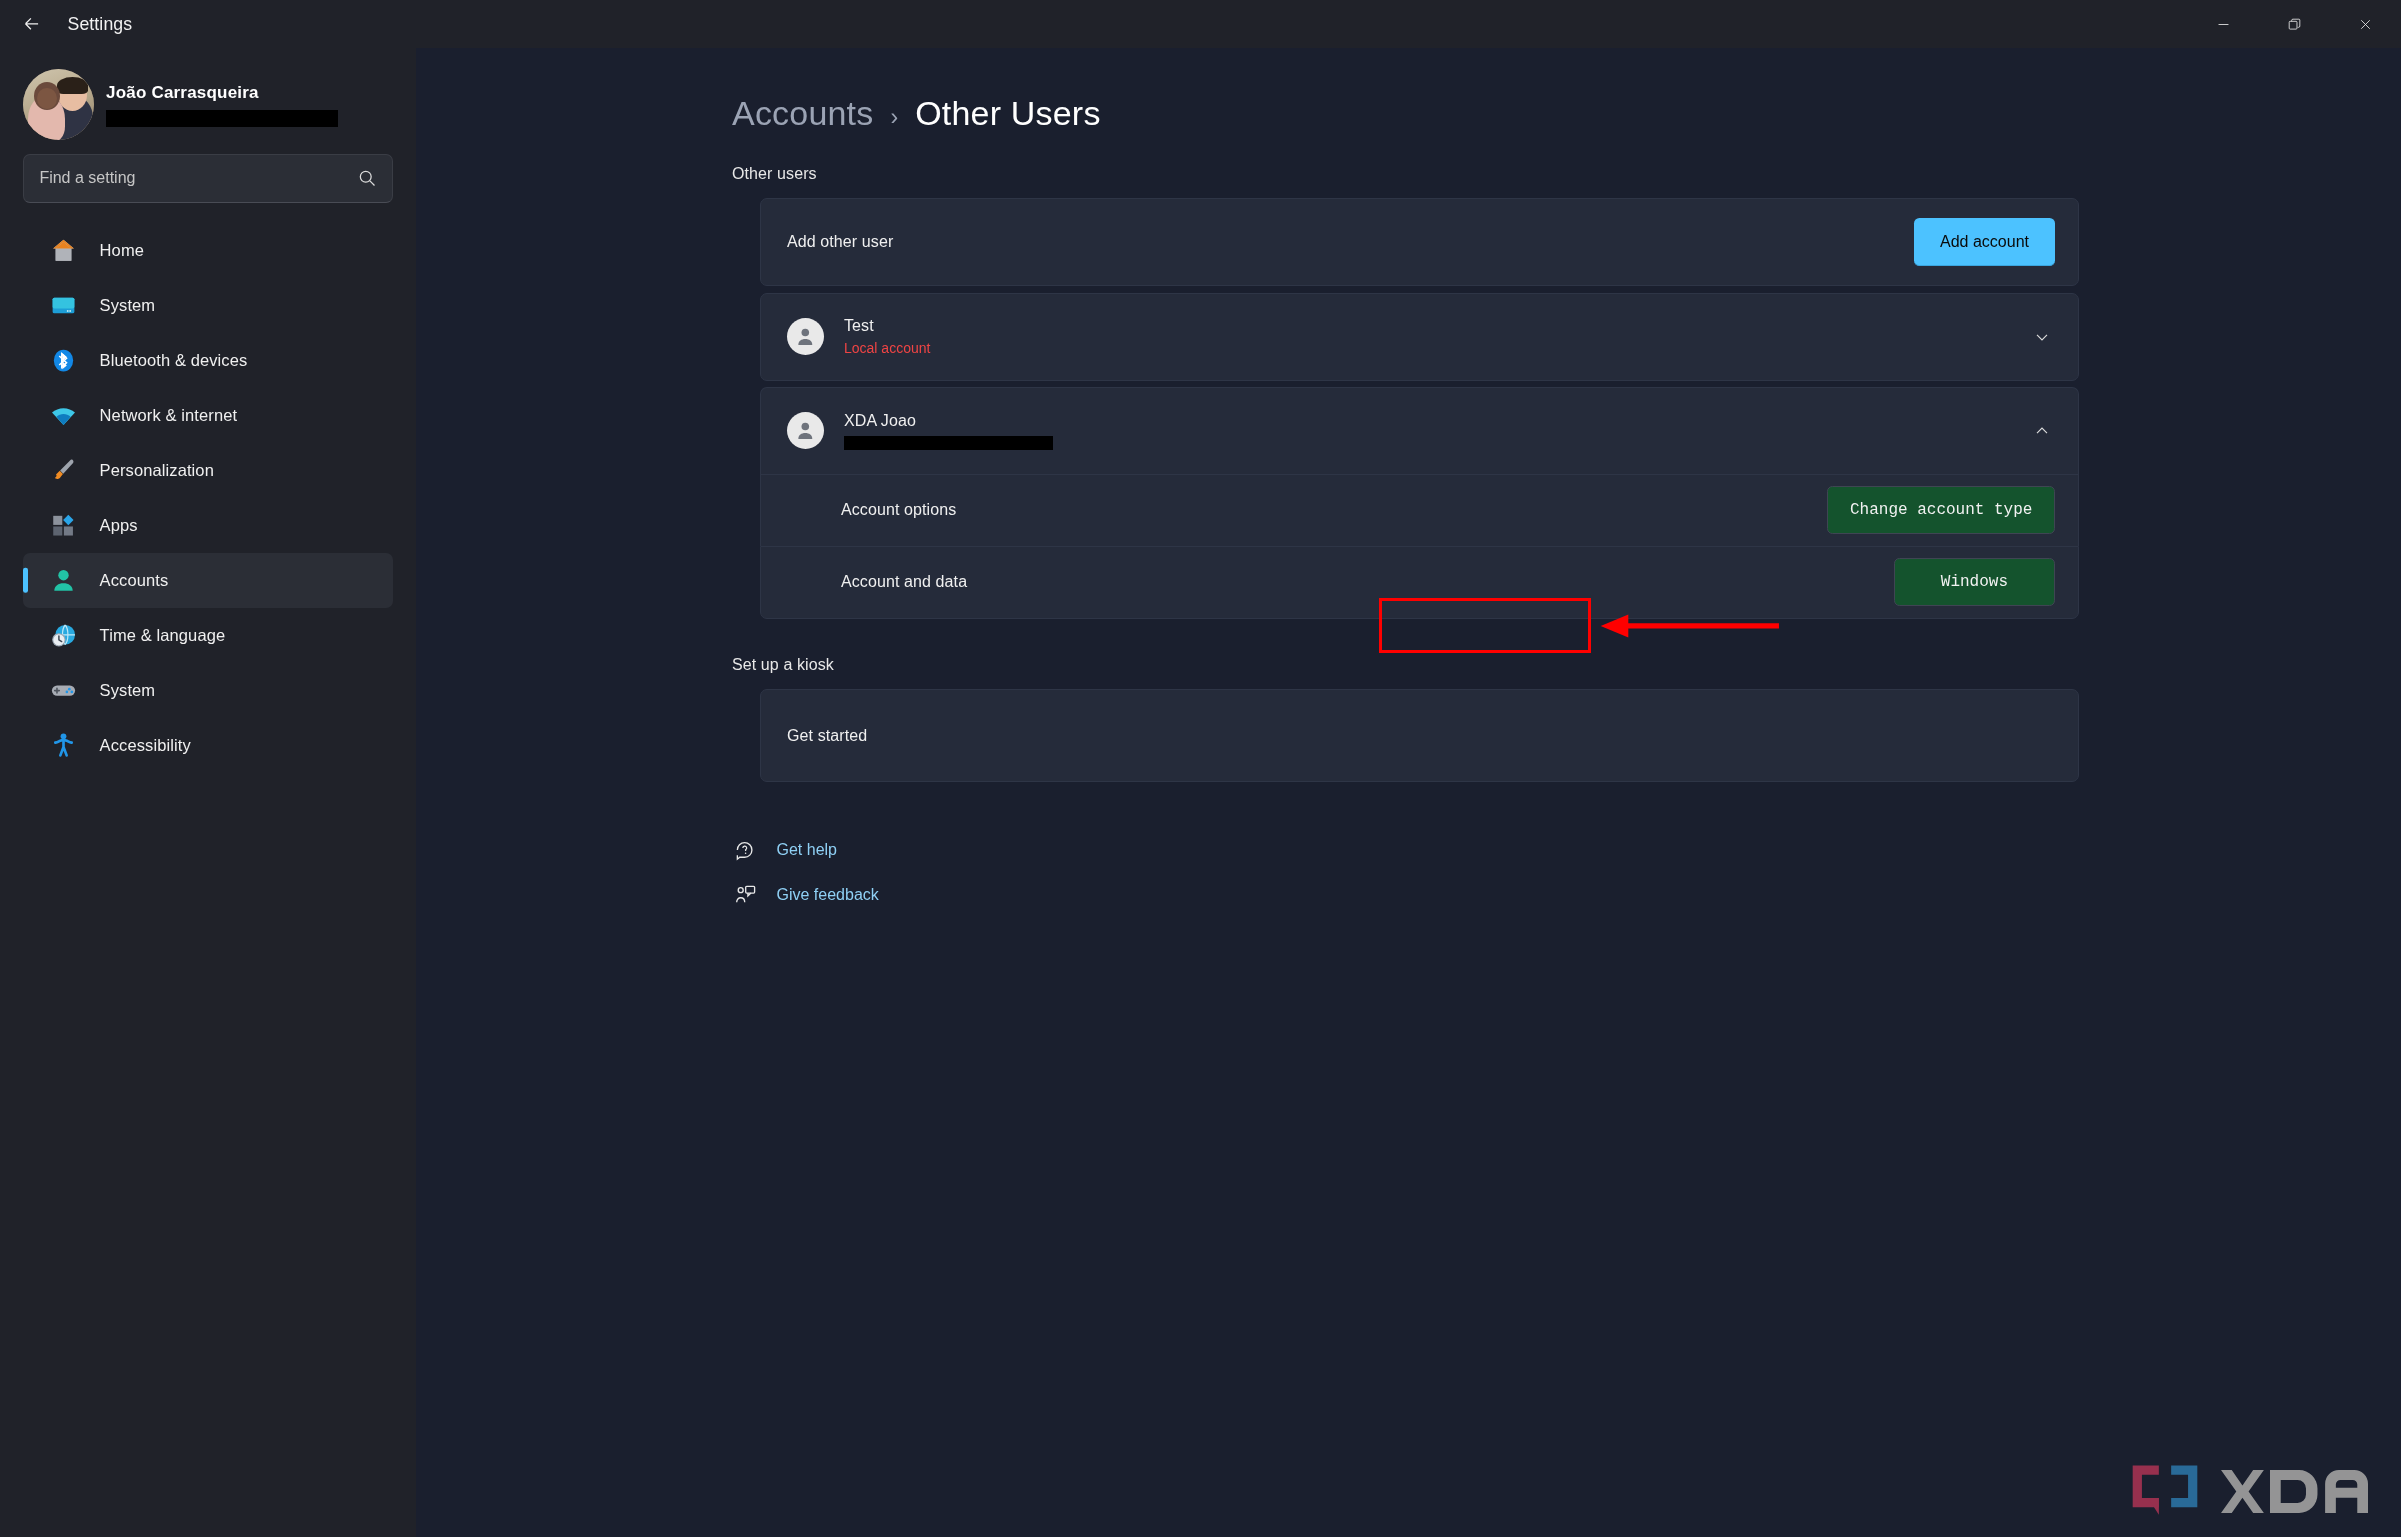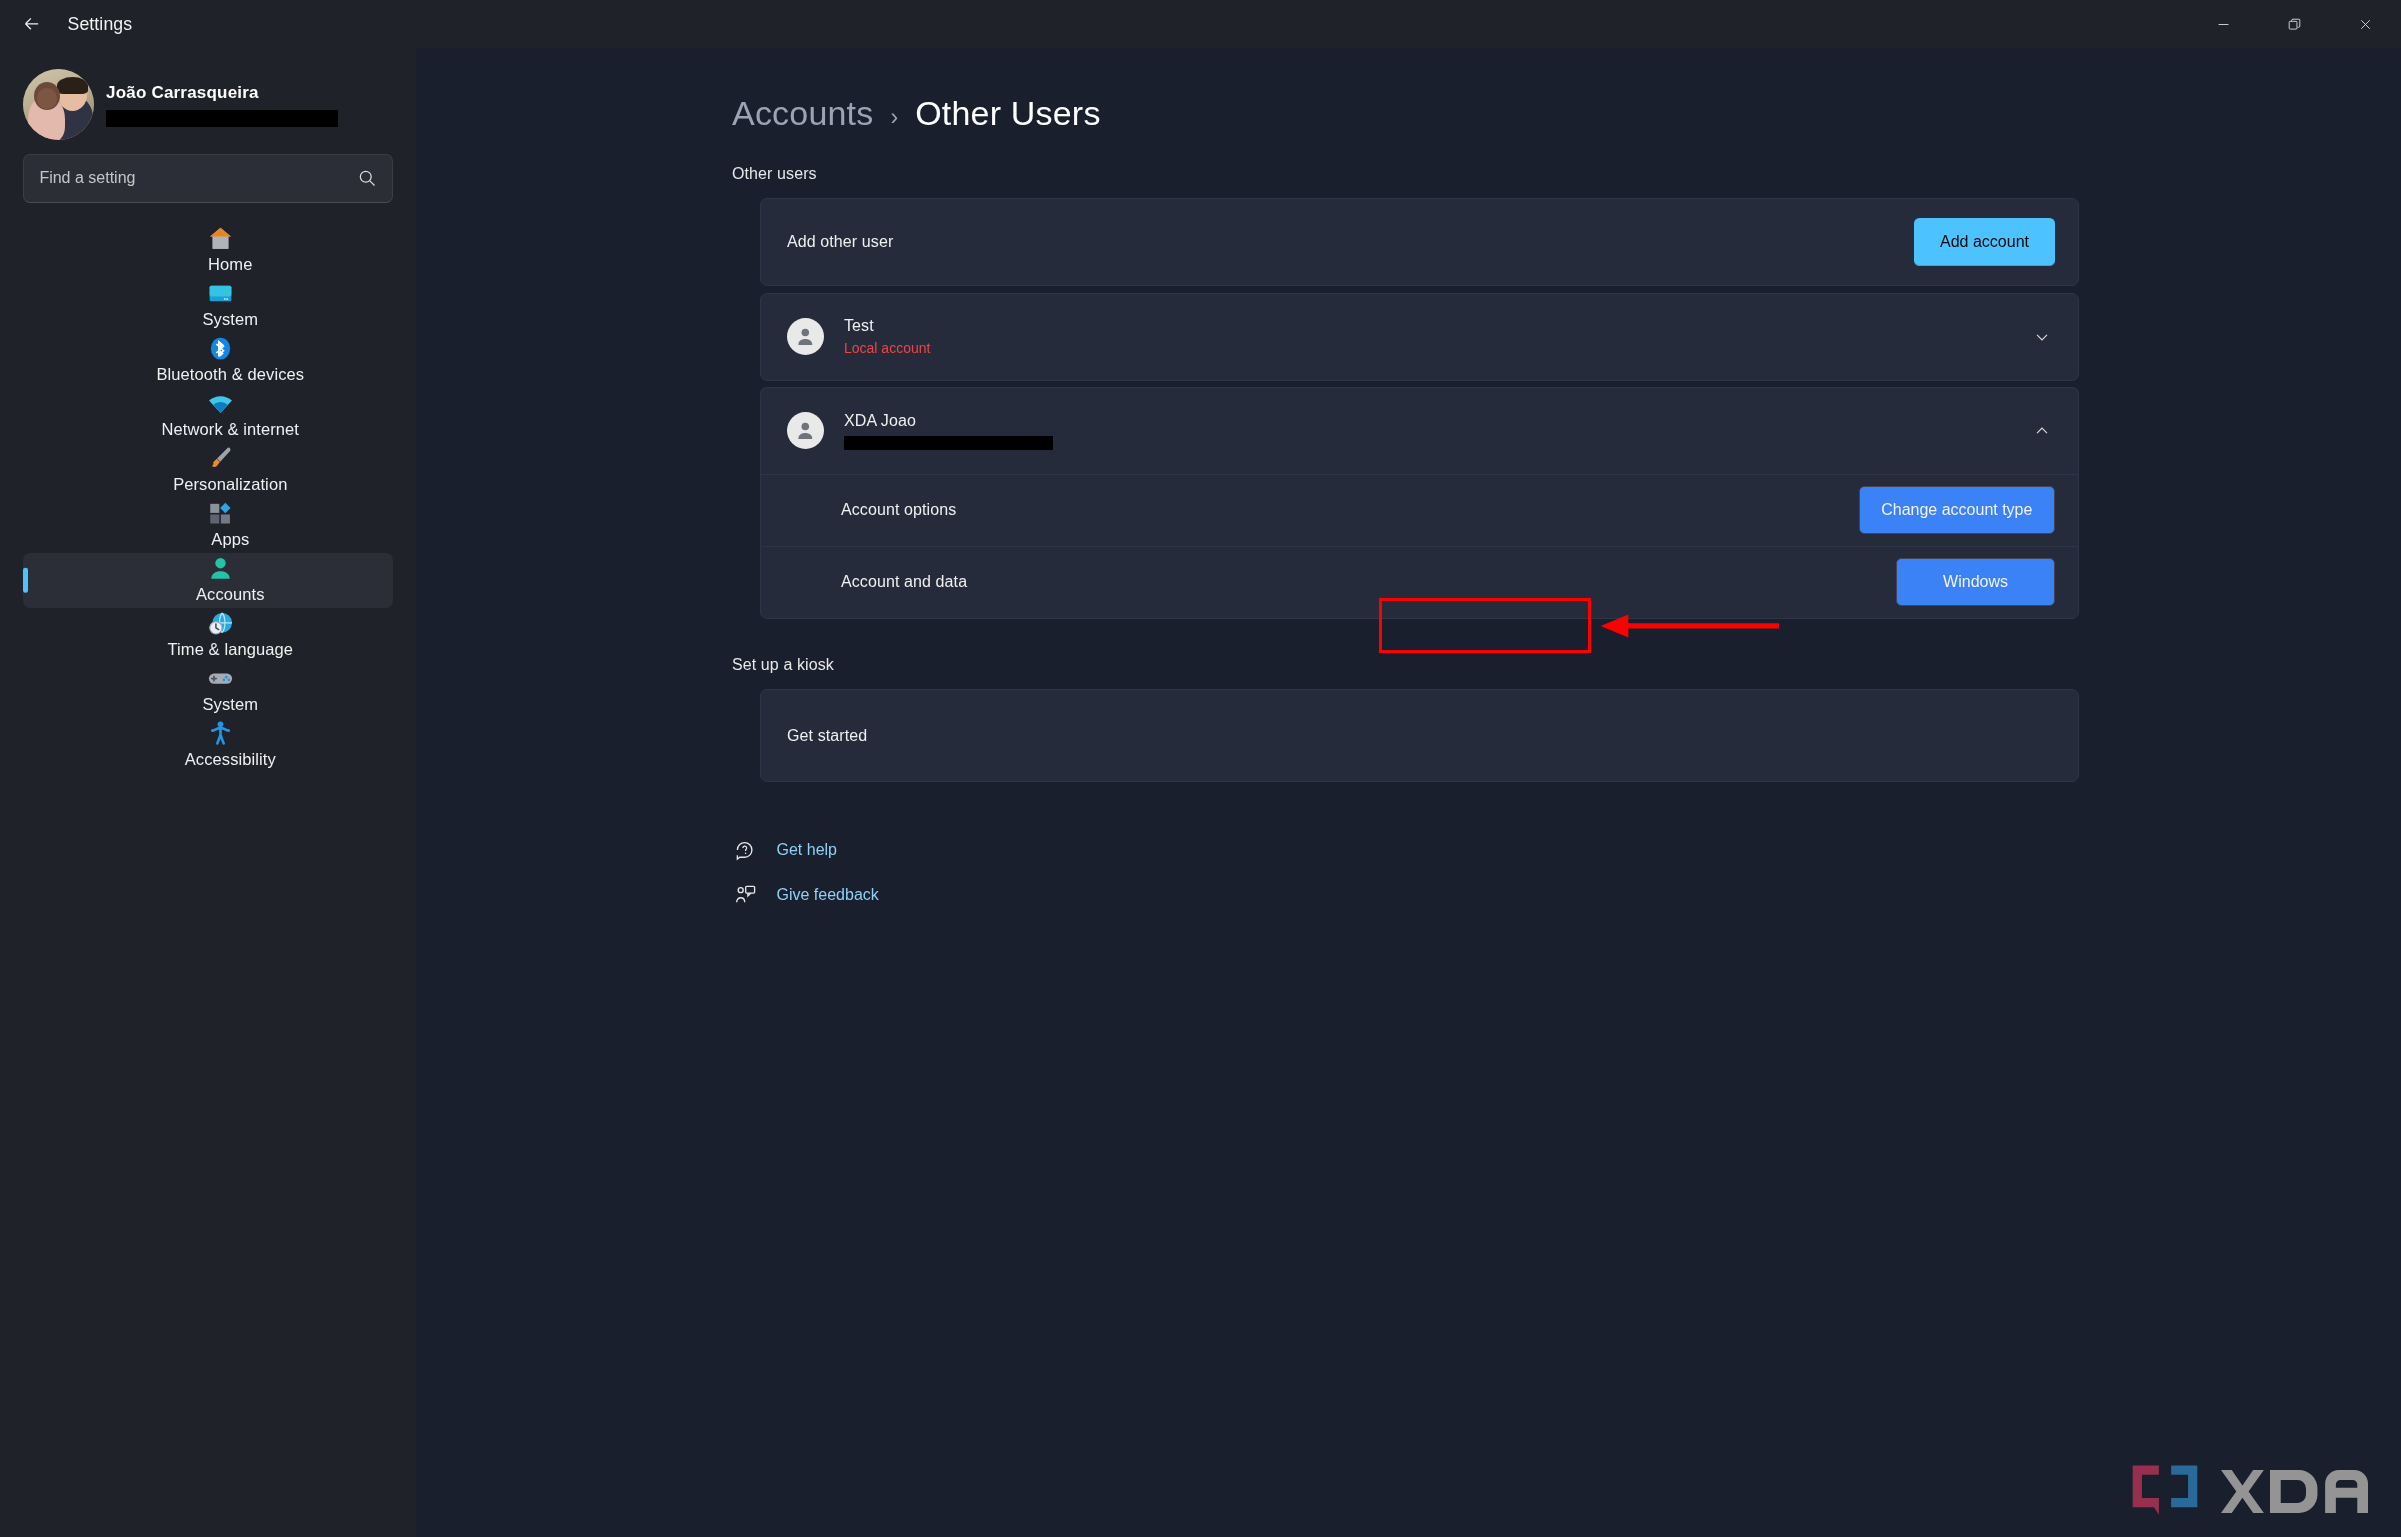--- a/index.html
+++ b/index.html
@@ -95,21 +95,21 @@
   .search-box input {
     flex: 1 1 auto; background: transparent; border: none; outline: none;
     color: #e6e6e6; font-size: 16px; font-family: "Liberation Sans", sans-serif;
   }
   .search-box input::placeholder { color: #c6c6c6; }
   .search-box .sicon { width: 20px; height: 20px; flex: 0 0 20px; }
 
   .nav { margin-top: 20px; padding: 0 23px; }
   .nav-item {
     height: 55px; display: flex; align-items: center;
-    border-radius: 7px; padding-left: 24.6px; position: relative; flex-direction: column;
+    border-radius: 7px; padding-left: 24.6px; position: relative;
   }
   .nav-item.selected { background: #2b2e36; }
   .nav-item.selected::before {
     content:''; position: absolute; left: 0px; top: 50%;
     transform: translateY(-50%);
     width: 4.6px; height: 24.6px; border-radius: 2.3px; background: #4cc2ff;
   }
   .nav-icon { width: 32px; height: 32px; flex:0 0 32px; display:flex; align-items:center; justify-content:center; }
   .nav-icon svg { width: 29px; height: 29px; }
   .nav-label { margin-left: 20px; font-size: 16.5px; color: #f0f0f0; letter-spacing:0.1px; }
@@ -163,24 +163,24 @@
   .user-avatar svg { width: 24.6px; height: 24.6px; }
 
   .btn-accent {
     background: #4cc2ff; color: #0a0a0a;
     border: none; border-radius: 5.4px;
     height: 48px; padding: 0 26px;
     font-size: 16px; font-family: "Liberation Sans", sans-serif;
     border-bottom: 1.5px solid #3aa6e0;
   }
   .btn-std {
-    background: #3b82f6; color: #f2f2f2;
+    background: #14532d; color: #f2f2f2;
     border: 0.8px solid #3f4553; border-radius: 5.4px;
     height: 48px; padding: 0 21.6px;
-    font-size: 16px; font-family: Liberation Sans, sans-serif;
+    font-size: 16px; font-family: Liberation Mono, monospace;
   }
   .chevron { width: 26px; height: 26px; flex:0 0 26px; display:flex; align-items:center; justify-content:center; }
   .chevron svg { width: 20px; height: 20px; }
 
   .kiosk-label { margin-top: 37px; }
 
   .links { margin-top: 45px; }
   .link-row { display: flex; align-items: center; height: 45px; }
   .link-icon { width: 26px; height: 26px; flex:0 0 26px; margin-right: 18.5px; display:flex; align-items:center; justify-content:center;}
   .link-icon svg { width: 23px; height: 23px; }

